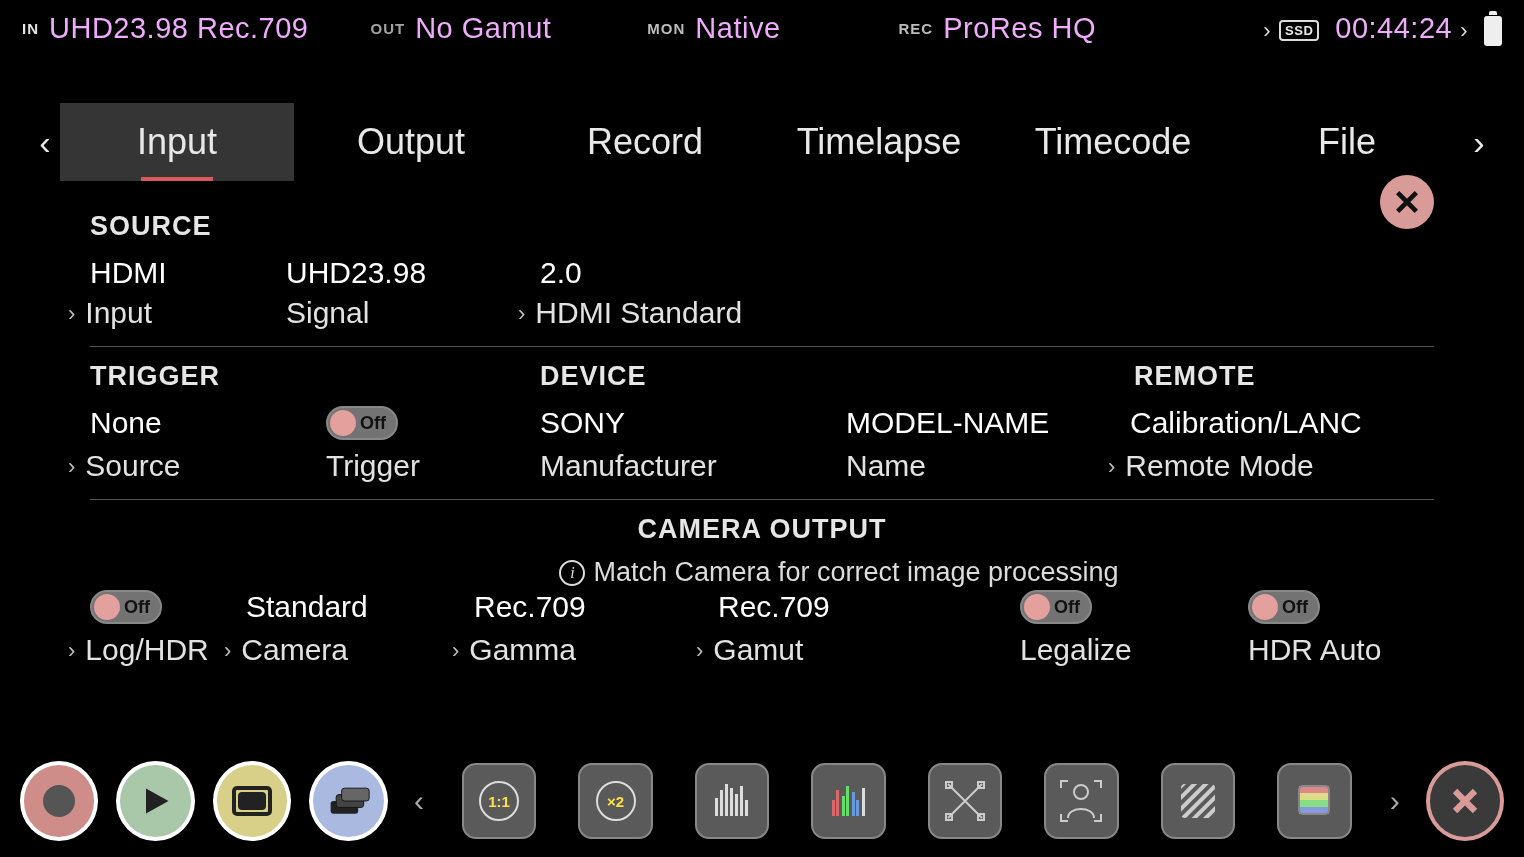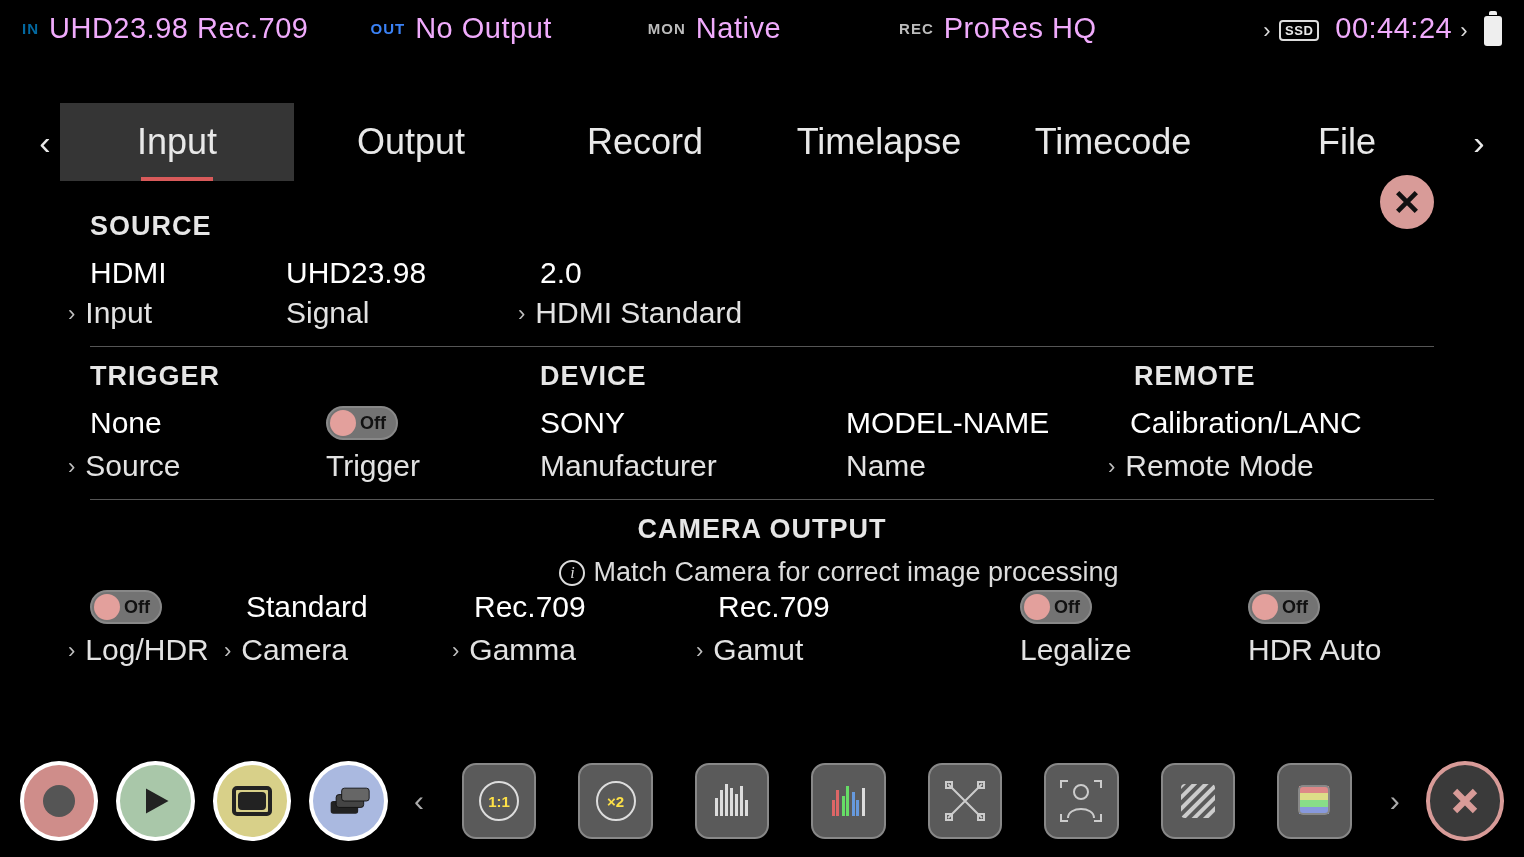--- a/index.html
+++ b/index.html
@@ -25,22 +25,22 @@
   }
   .status-group { display: flex; align-items: baseline; }
   .status-tag {
     font-size: 15px;
     font-weight: 600;
     letter-spacing: 1px;
     margin-right: 10px;
     position: relative;
     top: -4px;
   }
-  .tag-in  { color: #0369a1; }
-  .tag-out { color: #3b82f6; margin-left: 62px; }
+  .tag-in  { color: #e5e5e5; }
+  .tag-out { color: #a3a3a3; margin-left: 62px; }
   .tag-mon { color: #bcbcbc; margin-left: 96px; }
   .tag-rec { color: #bcbcbc; margin-left: 118px; }
   .status-val { color: #f0abfc; }
 
   .status-right {
     margin-left: auto;
     display: flex;
     align-items: center;
     gap: 6px;
     font-size: 29px;
@@ -266,21 +266,21 @@
 </head>
 <body>
 
 <div class="status-bar">
   <div class="status-group">
     <span class="status-tag tag-in">IN</span>
     <span class="status-val">UHD23.98  Rec.709</span>
   </div>
   <div class="status-group">
     <span class="status-tag tag-out">OUT</span>
-    <span class="status-val">No Output</span>
+    <span class="status-val">No Gamut</span>
   </div>
   <div class="status-group">
     <span class="status-tag tag-mon">MON</span>
     <span class="status-val">Native</span>
   </div>
   <div class="status-group">
     <span class="status-tag tag-rec">REC</span>
     <span class="status-val">ProRes HQ</span>
   </div>
 

